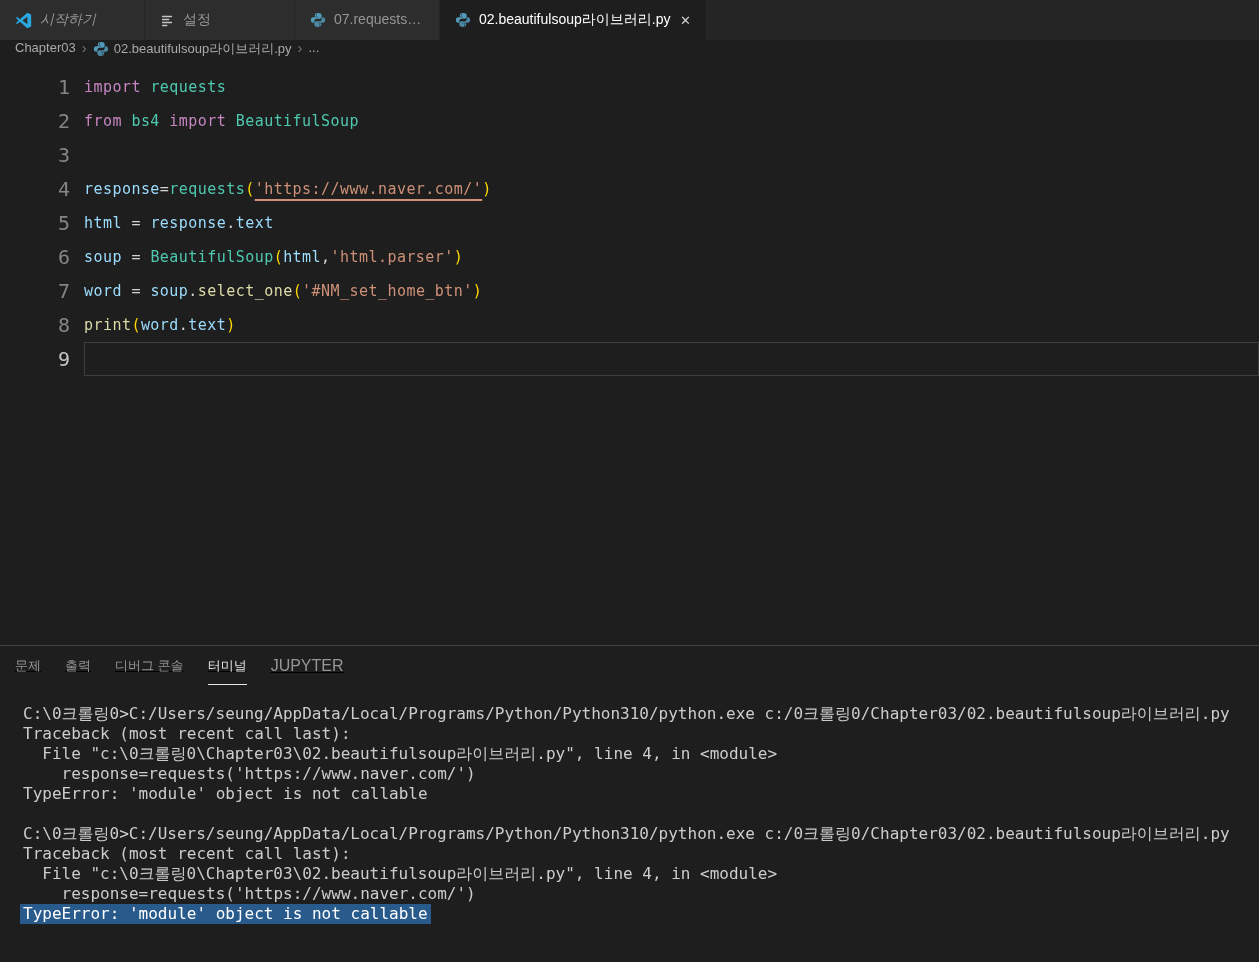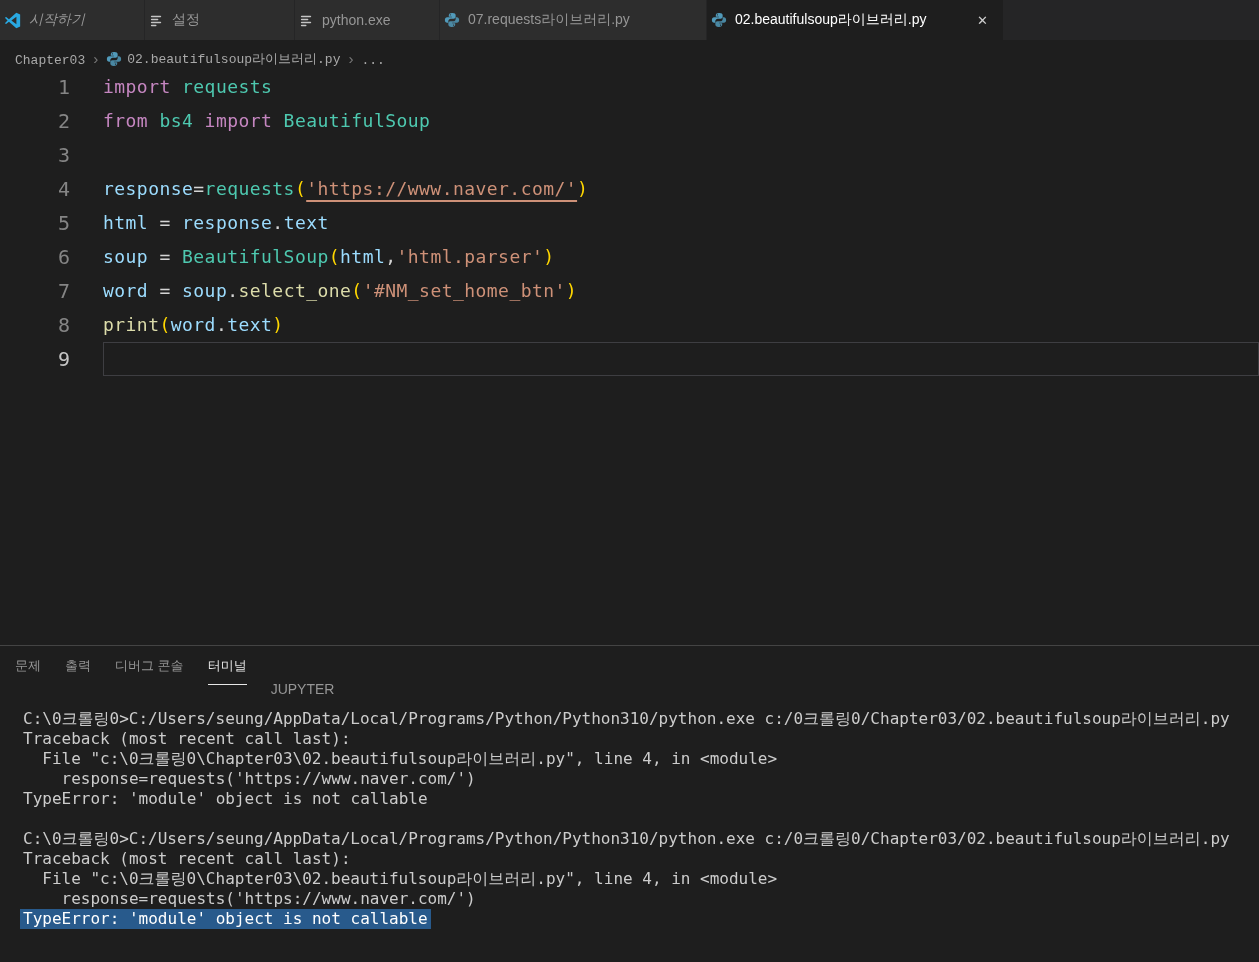--- a/index.html
+++ b/index.html
@@ -10,60 +10,60 @@
   }
   .app { width:1259px; height:962px; display:flex; flex-direction:column; }
 
   
   .tabbar {
     height:40px; flex:0 0 40px; background: var(--bg-tabbar);
     display:flex; align-items:stretch;
   }
   .tab {
     display:flex; align-items:center; gap:8px;
-    padding:0 14px 0 4px;
+    padding:0 14px 0 15px;
     background: var(--bg-tab-inactive);
     color: var(--tab-text-inactive);
     font-size:14px; white-space:nowrap;
     border-right:1px solid var(--bg-tabbar);
     cursor:pointer; overflow:hidden;
   }
   .tab:nth-child(1){ width:145px; }
   .tab:nth-child(2){ width:150px; }
   .tab:nth-child(3){ width:145px; }
   .tab:nth-child(4){ width:267px; }
   .tab:nth-child(5){ width:297px; }
   .tab.active { background: var(--bg-editor); color: var(--tab-text-active); }
   .tab.italic .tablabel { font-style:italic; }
   .tablabel { flex:1; overflow:hidden; text-overflow:ellipsis; }
   .tabicon { display:flex; align-items:center; flex:0 0 auto; }
   .close { font-size:13px; color:#cfcfcf; padding:0 1px; }
 
   
   .breadcrumb {
-    height:28px; flex:0 0 28px; display:flex; align-items:flex-end;
+    height:28px; flex:0 0 28px; display:flex; align-items:flex-start;
     padding-left:15px; gap:6px;
-    color: var(--breadcrumb-text); font-size:13px; background: var(--bg-editor); font-family: Liberation Mono, monospace;
+    color: var(--breadcrumb-text); font-size:13px; background: var(--bg-editor);
   }
   .breadcrumb .crumb { display:flex; align-items:center; gap:5px; cursor:pointer; }
   .breadcrumb .sep { color:#767676; font-size:15px; line-height:1; }
 
   
   .editor {
     flex:1 1 auto; background: var(--bg-editor); overflow:hidden;
     font-family:"DejaVu Sans Mono", "Liberation Mono", monospace;
     padding-top:2px;
   }
   .cl { display:flex; height:34px; line-height:34px; }
   .ln {
     flex:0 0 70px; text-align:right; color: var(--line-number);
     font-size:20px; user-select:none;
   }
   .cl .code {
-    flex:1; margin-left:33px; font-size:18px; letter-spacing:0.45px;
+    flex:1; margin-left:14px; font-size:15px; letter-spacing:0.45px;
     white-space:pre; color:#d4d4d4;
   }
   .cl.current .ln { color: var(--line-number-active); }
   .cl.current .code { outline:1px solid var(--current-line-border); outline-offset:-1px; }
   .tk-kw  { color: var(--keyword); }
   .tk-mod { color: var(--module); }
   .tk-var { color: var(--variable); }
   .tk-op  { color: var(--operator); }
   .tk-fn  { color: var(--function); }
   .tk-str { color: var(--string); text-align: center; }
@@ -75,27 +75,28 @@
   }
 
   
   .panel {
     flex:0 0 317px; background: var(--bg-editor);
     border-top:1px solid #444444; display:flex; flex-direction:column;
   }
   .panel-tabs {
     flex:0 0 55px; display:flex; align-items:flex-start; gap:24px;
     padding:11px 0 0 15px;
+    text-decoration:underline;
   }
   .panel-tab {
     color: var(--panel-tab-inactive); font-size:13px; white-space:nowrap;
     padding-bottom:9px; cursor:pointer;
   }
   .panel-tab.active { color: var(--panel-tab-active); border-bottom:1px solid var(--panel-tab-active); }
-  .panel-tab:last-child { font-size:14px;margin-top:24px; }
+  .panel-tab:last-child { font-size:16px; }
 
   .terminal {
     flex:1; padding:3px 0 0 23px; overflow:hidden;
     font-family:"DejaVu Sans Mono", "Liberation Mono", monospace;
     font-size:16px; color: var(--terminal-text);
   }
   .tl { height:20px; line-height:20px; white-space:pre; }
   .tl .sel {
     background: var(--selection); color:#ffffff;
     display:inline-block; padding:0 3px; margin-left:-3px;
@@ -123,33 +124,20 @@
           <svg width="15" height="15" viewBox="0 0 16 16">
             <g fill="#C5C5C5">
               <rect x="2" y="3" width="11" height="1.6" rx="0.8"></rect>
               <rect x="2" y="6.2" width="8" height="1.6" rx="0.8"></rect>
               <rect x="2" y="9.4" width="11" height="1.6" rx="0.8"></rect>
               <rect x="2" y="12.6" width="6" height="1.6" rx="0.8"></rect>
             </g>
           </svg>
         </span>
         <span class="tablabel">설정</span>
-      </div>
-      <div class="tab">
-        <span class="tabicon">
-          <svg width="15" height="15" viewBox="0 0 16 16">
-            <g fill="#C5C5C5">
-              <rect x="2" y="3" width="11" height="1.6" rx="0.8"></rect>
-              <rect x="2" y="6.2" width="8" height="1.6" rx="0.8"></rect>
-              <rect x="2" y="9.4" width="11" height="1.6" rx="0.8"></rect>
-              <rect x="2" y="12.6" width="6" height="1.6" rx="0.8"></rect>
-            </g>
-          </svg>
-        </span>
-        <span class="tablabel">python.exe</span>
       </div>
       <div class="tab">
         <span class="tabicon">
           <svg width="16" height="16" viewBox="0 0 24 24">
             <path fill="#519ABA" d="M11.9 1.5c-2.8 0-4.7 1.2-4.7 3.2v2.3h4.6v.8H4.6c-2 0-3.3 1.6-3.3 4.2s1.3 4.2 3.3 4.2h1.9v-2.6c0-2 1.7-3.6 3.6-3.6h4.5c1.6 0 2.9-1.3 2.9-2.9V4.7c0-1.9-1.9-3.2-4.6-3.2zm-2.3 1.9c.5 0 .9.4.9.9s-.4.9-.9.9-.9-.4-.9-.9.4-.9.9-.9z"></path>
             <path fill="#519ABA" opacity="0.85" d="M12.1 22.5c2.8 0 4.7-1.2 4.7-3.2V17h-4.6v-.8h7.2c2 0 3.3-1.6 3.3-4.2s-1.3-4.2-3.3-4.2h-1.9v2.6c0 2-1.7 3.6-3.6 3.6H9.4c-1.6 0-2.9 1.3-2.9 2.9v2.4c0 1.9 1.9 3.2 4.6 3.2zm2.3-1.9c-.5 0-.9-.4-.9-.9s.4-.9.9-.9.9.4.9.9-.4.9-.9.9z"></path>
           </svg>
         </span>
         <span class="tablabel">07.requests라이브러리.py</span>
       </div>

